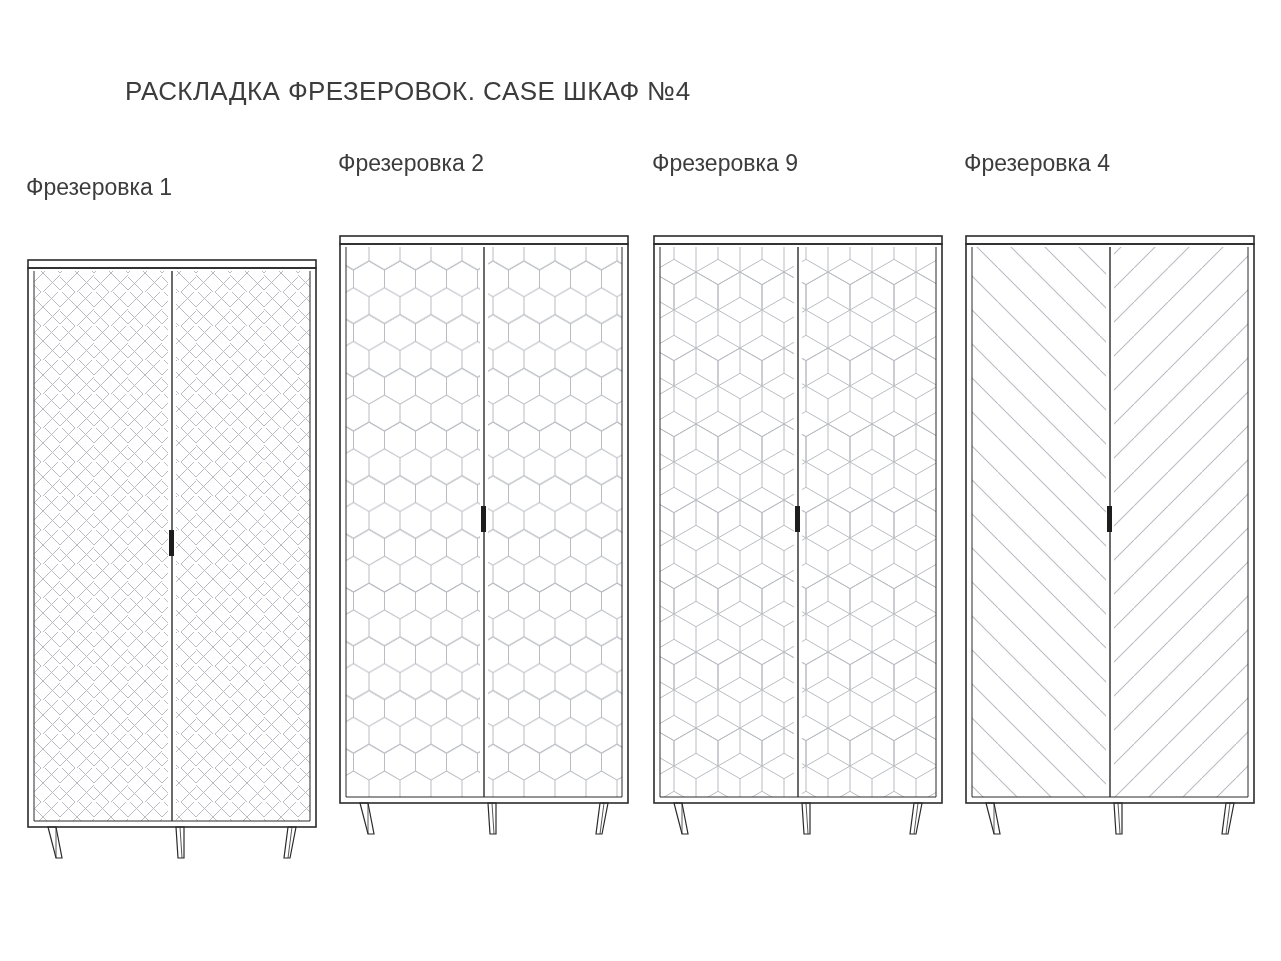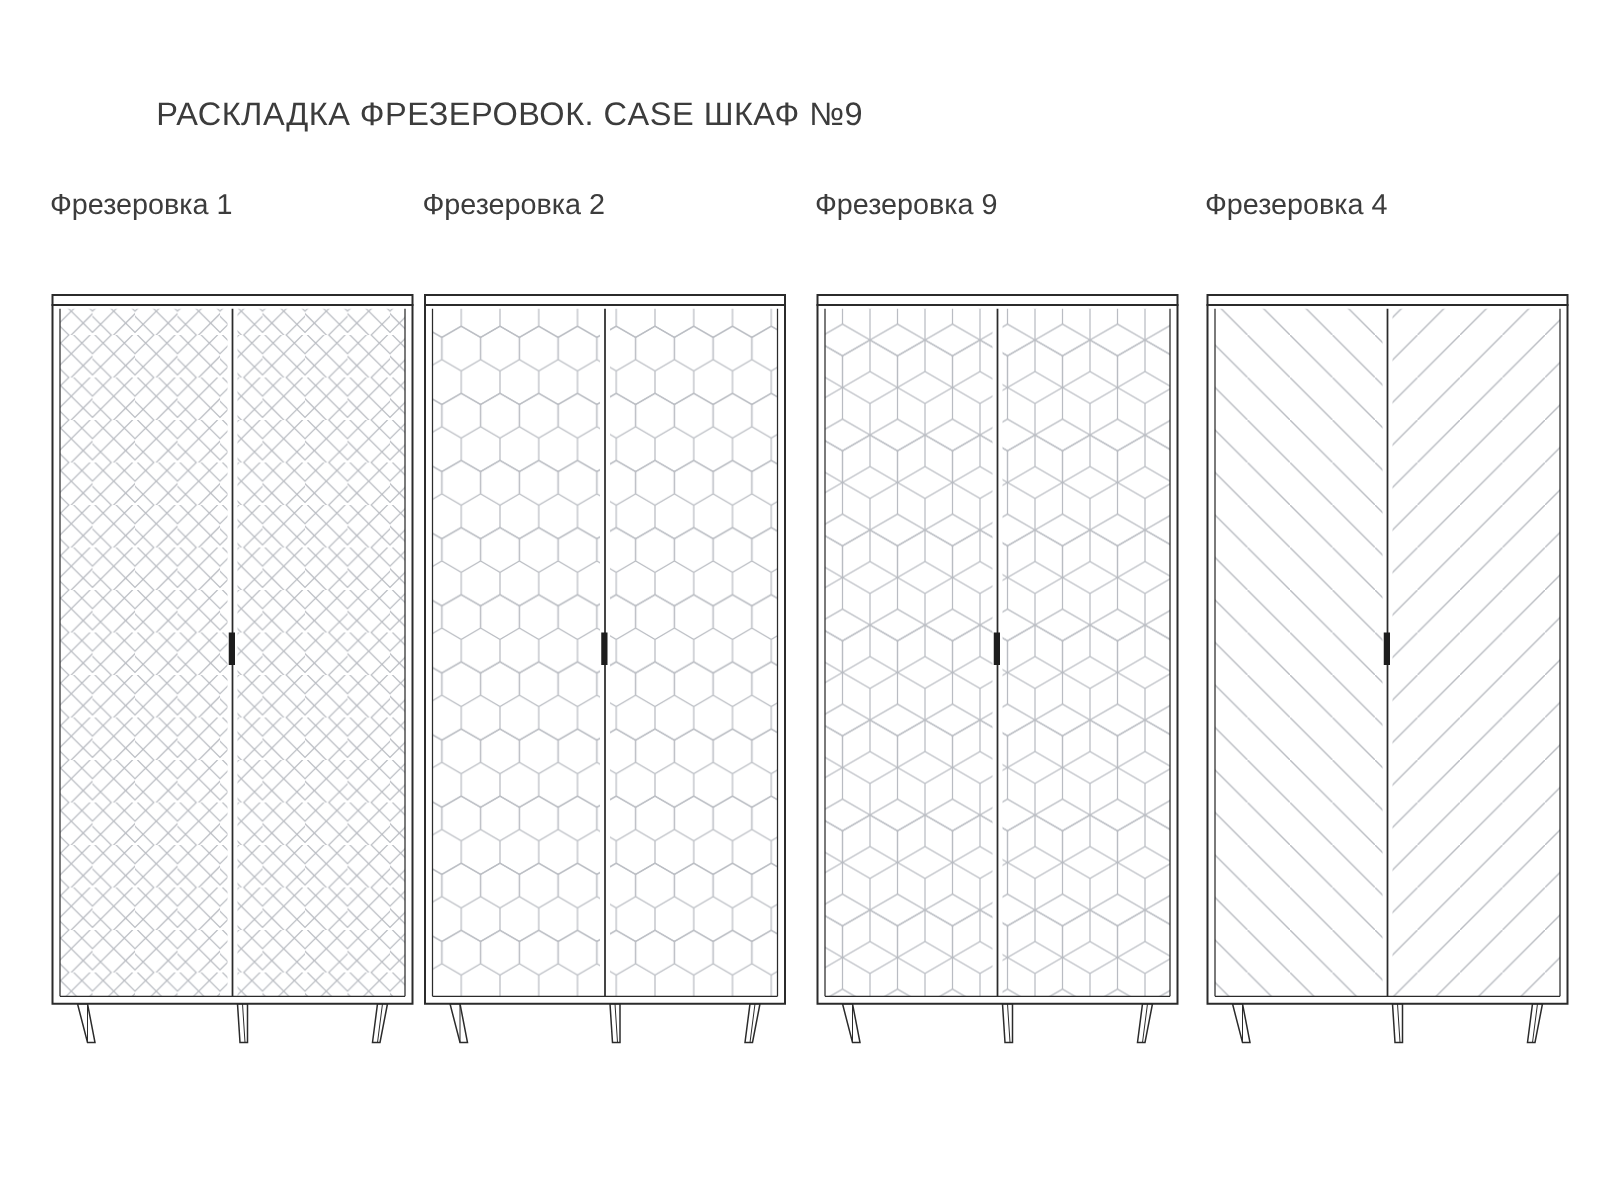--- a/index.html
+++ b/index.html
@@ -24,21 +24,21 @@
     letter-spacing: 0.4px;
     color: #3c3c3c;
     white-space: nowrap;
   }
   .panel {
     position: absolute;
     top: 150px;
     width: 300px;
     height: 700px;
   }
-  .panel-1 { left: 40px; }
+  .panel-1 { left: 26px; margin-top: 24px; }
   .panel-2 { left: 338px; }
   .panel-3 { left: 652px; }
   .panel-4 { left: 964px; }
   .panel-label {
     position: absolute;
     left: 0;
     top: 0;
     font-size: 23px;
     color: #3c3c3c;
     white-space: nowrap;
@@ -50,21 +50,21 @@
     width: 292px;
     height: 608px;
   }
   .wardrobe svg {
     display: block;
   }
 </style>
 </head>
 <body>
 
-<div id="page-title">РАСКЛАДКА ФРЕЗЕРОВОК. CASE ШКАФ №9</div>
+<div id="page-title">РАСКЛАДКА ФРЕЗЕРОВОК. CASE ШКАФ №4</div>
 
 <div class="panel panel-1">
   <div class="panel-label">Фрезеровка 1</div>
   <div class="wardrobe">
     <svg width="292" height="608" viewBox="0 0 292 608" xmlns="http://www.w3.org/2000/svg">
       <defs>
         <pattern id="p1left" width="34" height="34" patternUnits="userSpaceOnUse">
           <g stroke="#b9bcc2" stroke-width="1" fill="none">
             <path d="M-2 17 L17 -2 M-2 34 L34 -2 M0 51 L51 0 M17 68 L68 17"></path>
             <path d="M17 -2 L36 17 M0 -2 L36 34 M-2 17 L32 51"></path>

